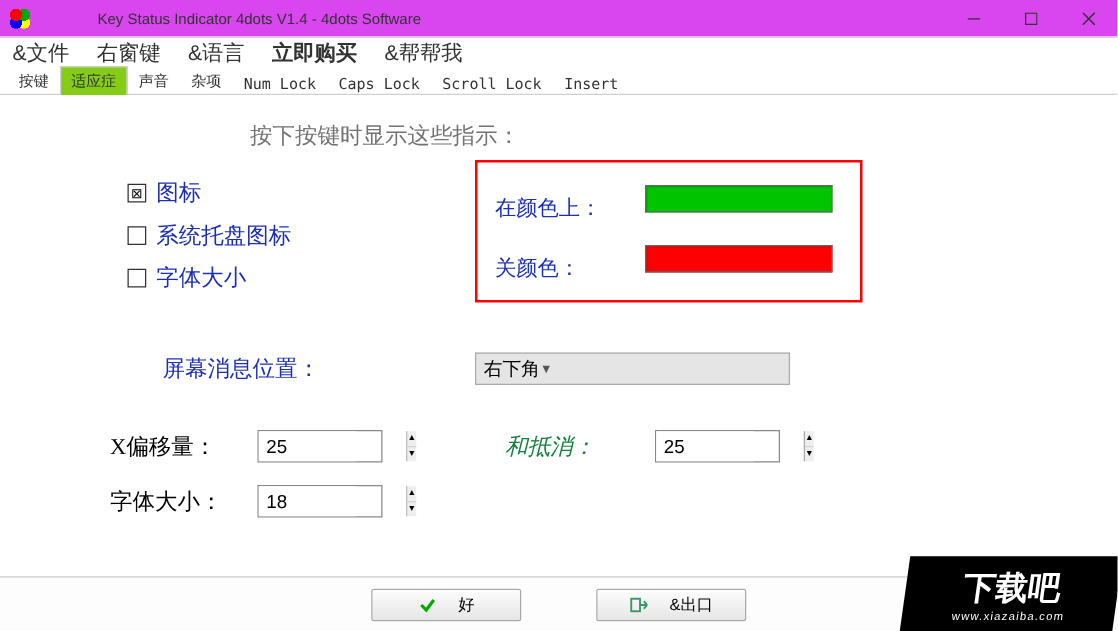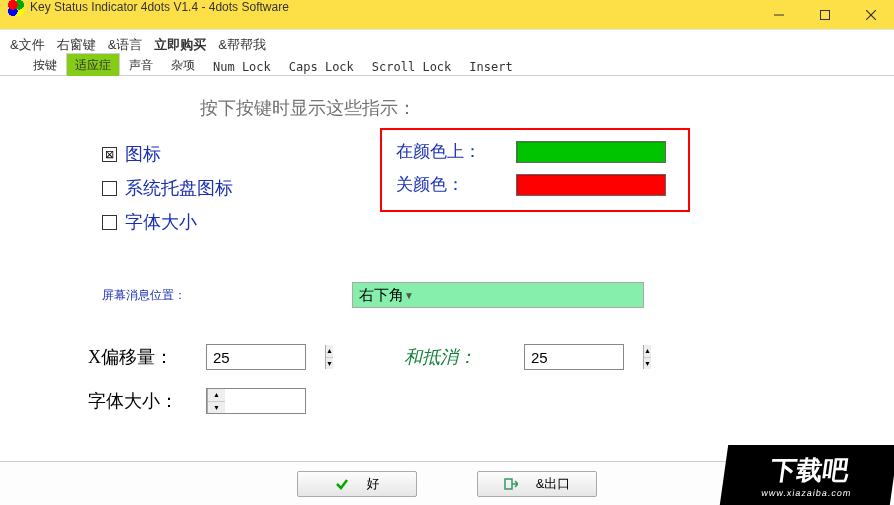--- a/index.html
+++ b/index.html
@@ -1,49 +1,49 @@
 <!DOCTYPE html>
 <html><head>
 <meta charset="utf-8">
 <style>
 * { box-sizing: border-box; margin: 0; padding: 0; }
 body { font-family: "Microsoft YaHei", "SimSun", Arial, sans-serif; font-size: 13px; background: #fff; width: 894px; height: 505px; position: relative; overflow: hidden; }
 
-.titlebar { height: 30px; display: flex; border-bottom: 1px solid #e5e5e5; background: #fde047; }
+.titlebar { height: 30px; display: flex; align-items: center; border-bottom: 1px solid #e5e5e5; background: #d946ef; gap: 48px; }
 .titlebar-icon { width: 16px; height: 16px; margin-left: 8px; margin-right: 6px; background: radial-gradient(circle at 30% 30%, #f00 0 30%, transparent 31%), radial-gradient(circle at 70% 30%, #0a0 0 30%, transparent 31%), radial-gradient(circle at 30% 70%, #00f 0 30%, transparent 31%), radial-gradient(circle at 70% 70%, #ff0 0 30%, transparent 31%); border-radius: 2px; }
 .titlebar-text { flex: 1; color: #333; font-size: 12px; }
 .win-btns { display: flex; height: 100%; }
 .win-btn { width: 46px; display: flex; align-items: center; justify-content: center; color: #333; }
 .win-btn svg { width: 10px; height: 10px; }
 
-.menubar { height: 24px; display: flex; align-items: flex-end; padding-left: 10px; gap: 12px; font-size: 13px; }
+.menubar { height: 24px; display: flex; align-items: center; padding-left: 10px; gap: 22px; font-size: 17px; }
 .menubar .menu-item { color: #333; }
 .menubar .menu-bold { font-weight: bold; }
 
-.tabbar { height: 22px; display: flex; align-items: flex-end; padding-left: 24px; font-size: 12px; color: #333; font-family: "SimSun", monospace; border-bottom: 1px solid #d0d0d0; }
+.tabbar { height: 22px; display: flex; align-items: flex-end; padding-left: 6px; font-size: 12px; color: #333; font-family: "SimSun", monospace; border-bottom: 1px solid #d0d0d0; }
 .tab { padding: 3px 8px 2px 8px; border: 1px solid transparent; border-bottom: none; position: relative; top: 1px; }
 .tab.active { background: #84cc16; border-color: #d0d0d0; }
 
 .content { padding: 20px 30px; position: relative; }
 .heading { color: #737373; font-size: 18px; text-align: left; margin-left: 170px; margin-bottom: 22px; font-family: "SimSun", serif; }
 
 .row { display: flex; align-items: center; margin-bottom: 10px; }
 .chk-col { margin-left: 72px; width: 300px; display: flex; align-items: center; }
 .chk { width: 15px; height: 15px; border: 1px solid #333; margin-right: 8px; display: inline-flex; align-items: center; justify-content: center; font-size: 11px; }
 .lbl { color: #1a2fb3; font-size: 18px; font-family: "SimSun", serif; }
 
 .color-box-wrap { position: absolute; left: 380px; top: 52px; border: 2px solid #ff0000; width: 310px; padding: 10px 14px 14px 14px; }
 .color-row { display: flex; align-items: center; margin-bottom: 10px; }
 .color-row:last-child { margin-bottom: 0; }
-.color-label { color: #1a2fb3; font-size: 17px; width: 120px; font-family: "SimSun", serif; }
+.color-label { color: #1a2fb3; font-size: 17px; width: 120px; font-family: "SimSun", serif; margin-top: 15px; }
 .swatch { width: 150px; height: 22px; border: 1px solid #666; box-shadow: inset 1px 1px 0 rgba(0,0,0,.15); }
 
 .pos-row { margin-top: 48px; display: flex; align-items: center; }
-.pos-label { color: #1a2fb3; font-size: 12px; margin-left: 72px; width: 250px; font-family: "SimSun", serif; }
-.combo { width: 292px; height: 26px; border: 1px solid #aaa; display: flex; align-items: center; padding: 0 6px; font-size: 15px; background: #86efac; }
+.pos-label { color: #1a2fb3; font-size: 18px; margin-left: 100px; width: 250px; font-family: "SimSun", serif; }
+.combo { width: 252px; height: 26px; border: 1px solid #aaa; display: flex; align-items: center; padding: 0 6px; font-size: 15px; background: #e5e5e5; }
 .combo .arrow { font-size: 10px; color:#555; }
 
 .num-row { margin-top: 36px; display: flex; align-items: center; }
 .num-label { color: #000000; font-size: 18px; margin-left: 58px; width: 118px; font-family: "SimSun", serif; }
 .spinner { width: 100px; height: 26px; border: 1px solid #888; display: flex; align-items: center; gap: 40px; }
 .spinner input { border: none; width: 78px; height: 100%; padding-left: 6px; font-size: 15px; outline: none; background:#fff; }
 .spin-btns { width: 18px; height: 100%; display: flex; flex-direction: column; border-left: 1px solid #aaa; }
 .spin-btns div { flex:1; display:flex; align-items:center; justify-content:center; font-size:7px; background:#eee; border-bottom:1px solid #ccc; }
 .spin-btns div:last-child { border-bottom:none; }
 .num-label2 { color:#15803d; font-size:18px; margin-left:98px; width:120px; font-family:"SimSun",serif;font-style:italic; }
@@ -158,20 +158,21 @@
       <div class="spin-btns">
           <div>▲</div>
           <div>▼</div>
         </div>
     </div>
   </div>
 
   <div class="font-row">
     <span class="num-label" style="margin-left:58px">字体大小：</span>
     <div class="spinner">
+      <input value="18" style="">
       <div class="spin-btns">
           <div>▲</div>
           <div>▼</div>
         </div>
     </div>
   </div>
 </div>
 
 <div class="bottom-bar">
   <div class="btn">

